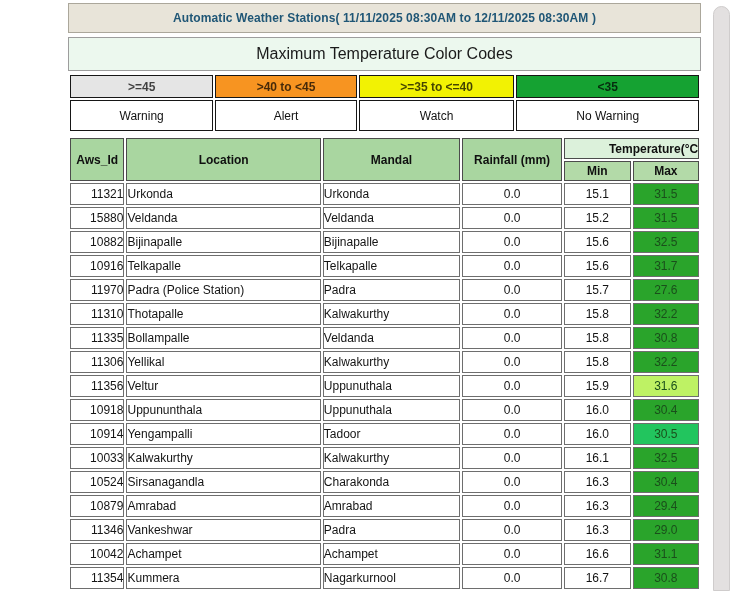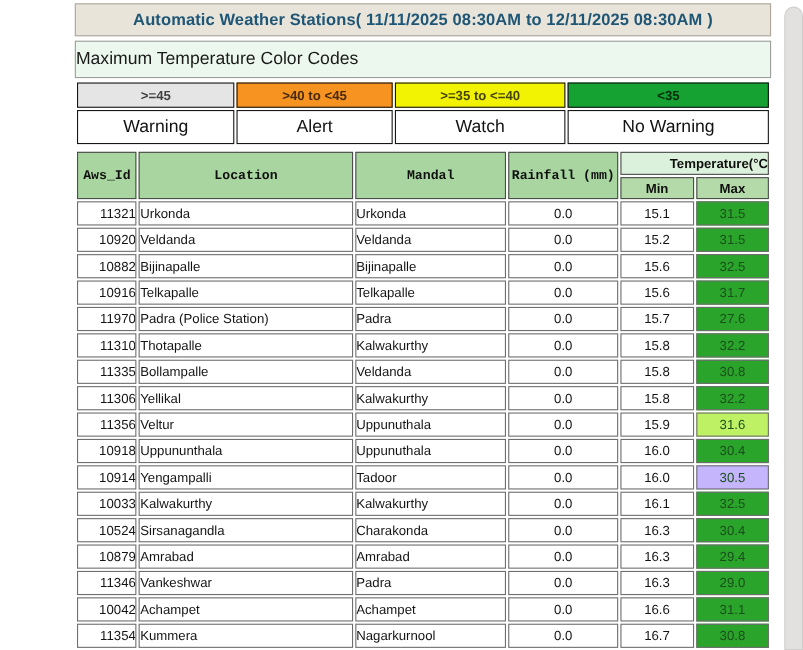--- a/index.html
+++ b/index.html
@@ -7,48 +7,48 @@
     width:730px;height:591px;background:#ffffff;overflow:hidden;position:relative;
     font-family:"Liberation Sans",sans-serif;color:#111;
   }
   .page{position:absolute;left:68px;top:0;width:633px;}
 
   
   .topbar{
     margin-top:3px;height:30px;box-sizing:border-box;
     background:#e8e4d9;border:1px solid #aba79b;
     display:flex;align-items:center;justify-content:center;
-    font-size:15px;font-weight:bold;color:#1f5676;letter-spacing:.1px;
+    font-size:12px;font-weight:bold;color:#1f5676;letter-spacing:.1px;
   }
 
   
   .titlebar{
     margin-top:4px;height:34px;box-sizing:border-box;
     background:#ecf8ee;border:1px solid #9d9d9d;
-    display:flex;align-items:center;justify-content:flex-start;
+    display:flex;align-items:center;justify-content:center;
     font-size:16px;color:#1a1a1a;
   }
 
   
   table.legend{
     width:100%;margin-top:2px;border-collapse:separate;border-spacing:2px;table-layout:fixed;
   }
   table.legend td{border:1px solid #161616;text-align:center;overflow:hidden;}
   tr.legend-colors td{height:19px;font-size:12px;font-weight:bold;color:rgba(0,0,0,0.72);}
-  tr.legend-labels td{height:27px;font-size:16px;background:#ffffff;color:#111;}
+  tr.legend-labels td{height:27px;font-size:12px;background:#ffffff;color:#111;}
 
   
   table.data{
     width:100%;margin-top:3px;border-collapse:separate;border-spacing:2px;table-layout:fixed;
   }
   table.data th{
     border:1px solid #4c4c4c;background:#a9d6a0;font-size:12px;font-weight:bold;color:#101010;
     padding:0;overflow:hidden;
   }
-  table.data th.th-main{height:41px;font-family:Liberation Mono, monospace;}
+  table.data th.th-main{height:41px;}
   table.data th.temp{background:#dcf1db;height:19px;padding-left:44px;}
   table.data th.minmax{background:#b3daa8;height:18px;}
   table.data td{
     border:1px solid #6e6e6e;background:#ffffff;height:20px;padding:0;
     font-size:12px;color:#141414;white-space:nowrap;overflow:hidden;
   }
   td.c-id{text-align:right;}
   td.c-loc{text-align:left;padding-left:5px;}
   td.c-num{text-align:center;}
   td.c-max{text-align:center;}
@@ -122,21 +122,21 @@
     <tbody id="rows">
         <tr>
           <td class="c-id">11321</td>
           <td class="c-loc">Urkonda</td>
           <td class="c-loc">Urkonda</td>
           <td class="c-num">0.0</td>
           <td class="c-num">15.1</td>
           <td class="c-max" style="background: rgb(42, 164, 43); color: rgb(26, 79, 27);">31.5</td>
         </tr>
         <tr>
-          <td class="c-id">10920</td>
+          <td class="c-id">15880</td>
           <td class="c-loc">Veldanda</td>
           <td class="c-loc">Veldanda</td>
           <td class="c-num">0.0</td>
           <td class="c-num">15.2</td>
           <td class="c-max" style="background: rgb(42, 164, 43); color: rgb(26, 79, 27);">31.5</td>
         </tr>
         <tr>
           <td class="c-id">10882</td>
           <td class="c-loc">Bijinapalle</td>
           <td class="c-loc">Bijinapalle</td>
@@ -199,21 +199,21 @@
           <td class="c-num">0.0</td>
           <td class="c-num">16.0</td>
           <td class="c-max" style="background: rgb(42, 164, 43); color: rgb(26, 79, 27);">30.4</td>
         </tr>
         <tr>
           <td class="c-id">10914</td>
           <td class="c-loc">Yengampalli</td>
           <td class="c-loc">Tadoor</td>
           <td class="c-num">0.0</td>
           <td class="c-num">16.0</td>
-          <td class="c-max" style="background: #c4b5fd; color: rgb(26, 79, 27);">30.5</td>
+          <td class="c-max" style="background: #22c55e; color: rgb(26, 79, 27);">30.5</td>
         </tr>
         <tr>
           <td class="c-id">10033</td>
           <td class="c-loc">Kalwakurthy</td>
           <td class="c-loc">Kalwakurthy</td>
           <td class="c-num">0.0</td>
           <td class="c-num">16.1</td>
           <td class="c-max" style="background: rgb(42, 164, 43); color: rgb(26, 79, 27);">32.5</td>
         </tr>
         <tr>

